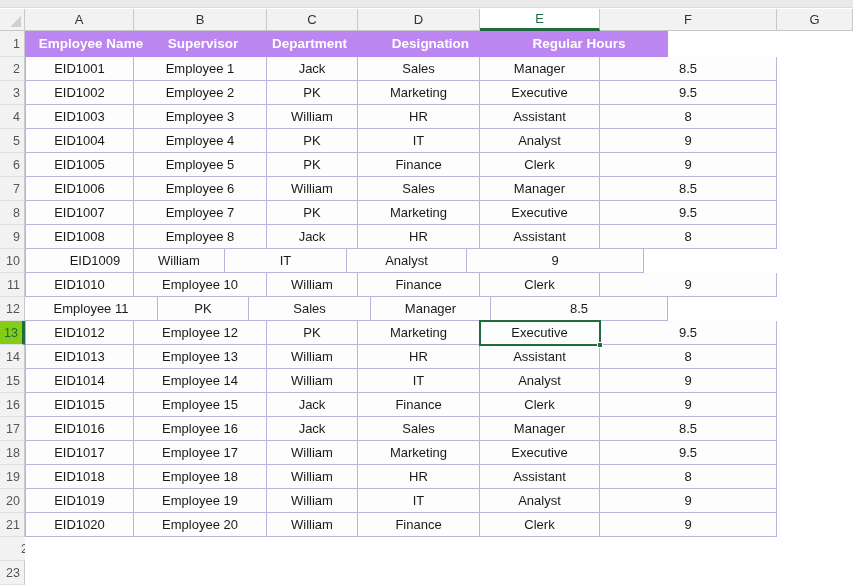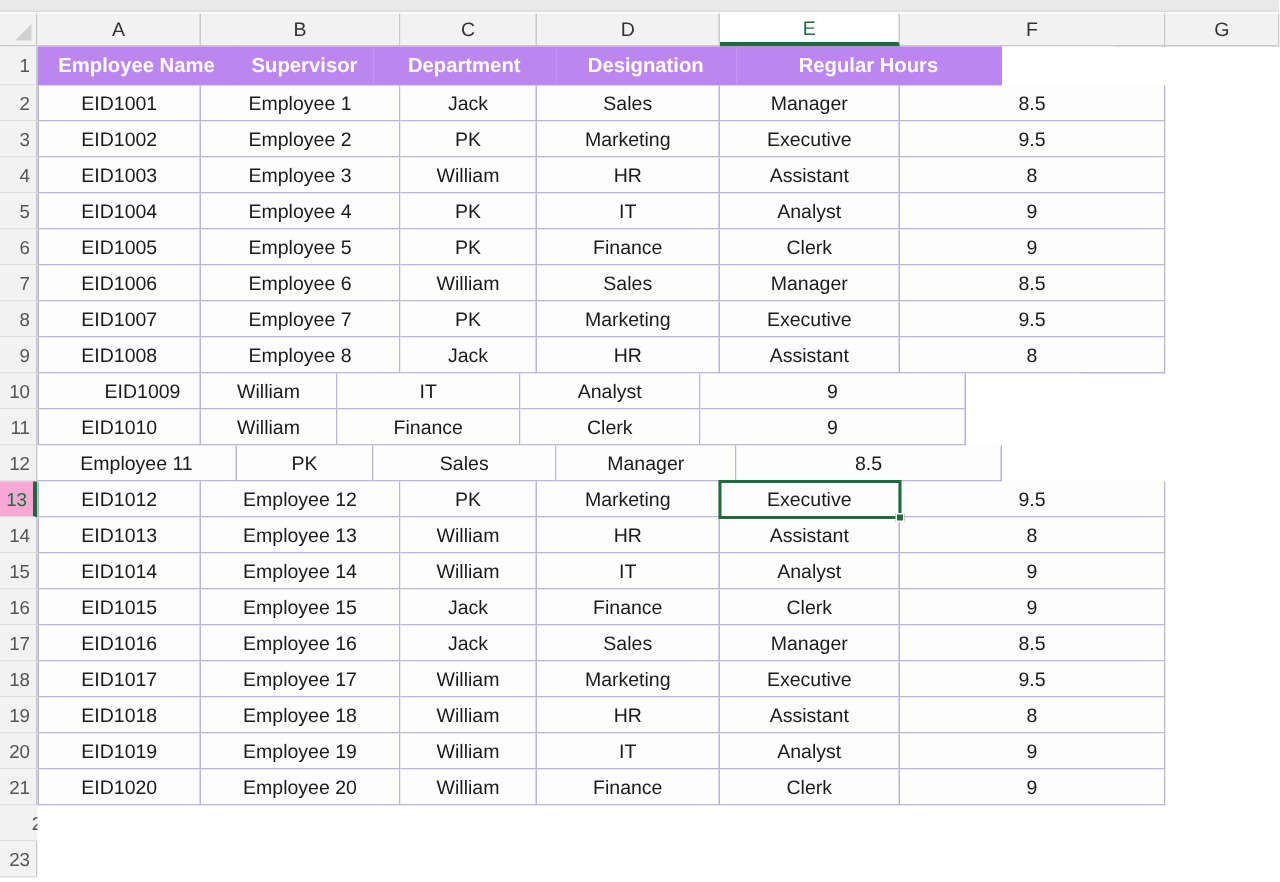--- a/index.html
+++ b/index.html
@@ -89,21 +89,21 @@
     align-items: center;
     justify-content: flex-end;
     padding-right: 4px;
     font-size: 12.5px;
     color: #555555;
     overflow: hidden;
   }
   .row-head.active {
     color: #1e6b40;
     border-right: 3px solid #1e6b40;
-    background: #f9a8d4;
+    background: #84cc16;
     text-align: right;
   }
 
   
   .grid {
     position: absolute;
     top: 31px; left: 25px;
   }
   .grid-row { display: flex; }
 
@@ -285,20 +285,21 @@
       <div class="grid-row">
         <div class="cell first" style="width: 109px; height: 24px; padding-left: 31px;">EID1009</div>
         <div class="cell" style="width: 91px; height: 24px;">William</div>
         <div class="cell" style="width: 122px; height: 24px;">IT</div>
         <div class="cell" style="width: 120px; height: 24px;">Analyst</div>
         <div class="cell" style="width: 177px; height: 24px;">9</div>
         <div class="cell blank" style="width: 76px; height: 24px;"></div>
       </div>
       <div class="grid-row">
         <div class="cell first" style="width: 109px; height: 24px;">EID1010</div>
+        <div class="cell" style="width: 133px; height: 24px;">Employee 10</div>
         <div class="cell" style="width: 91px; height: 24px;">William</div>
         <div class="cell" style="width: 122px; height: 24px;">Finance</div>
         <div class="cell" style="width: 120px; height: 24px;">Clerk</div>
         <div class="cell" style="width: 177px; height: 24px;">9</div>
         <div class="cell blank" style="width: 76px; height: 24px;"></div>
       </div>
       <div class="grid-row">
         <div class="cell" style="width: 133px; height: 24px;">Employee 11</div>
         <div class="cell" style="width: 91px; height: 24px;">PK</div>
         <div class="cell" style="width: 122px; height: 24px;">Sales</div>

